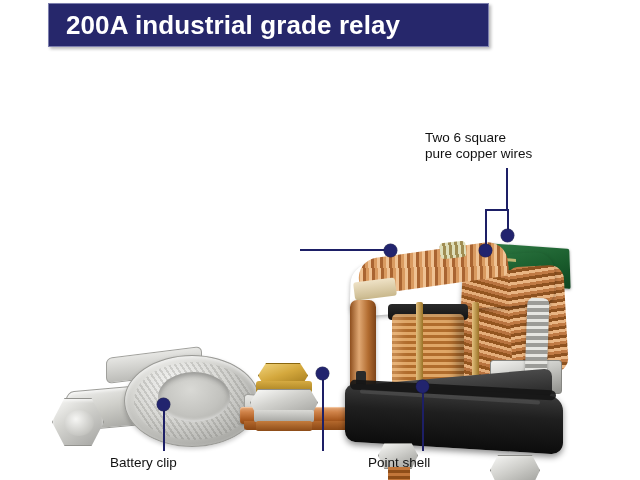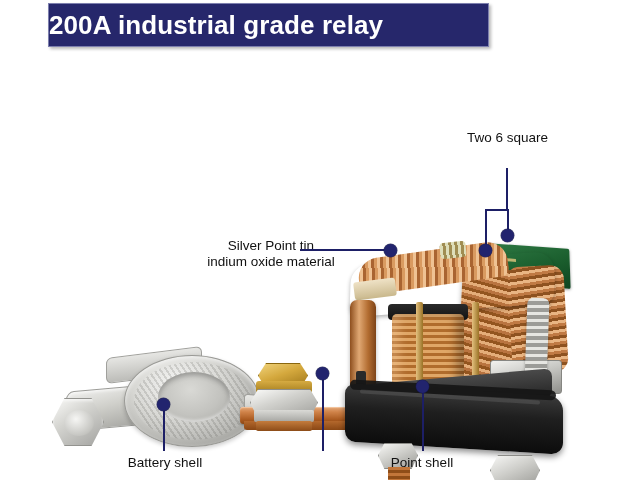--- a/index.html
+++ b/index.html
@@ -13,40 +13,41 @@
   #stage { position:absolute; inset:0; width:640px; height:480px; }
 
   
   .banner {
     position:absolute;
     left:48px; top:3px;
     width:441px; height:44px;
     background:#26276b;
     border:1px solid #7d7fae;
     display:flex; align-items:center;
+    padding-left:17px;
     box-shadow:2px 2px 3px rgba(0,0,0,0.28);
   }
   .banner-title {
     color:#ffffff;
     font-size:26px;
     font-weight:bold;
     letter-spacing:0.1px;
     line-height:1;
     white-space:nowrap;
   }
 
   
   .label {
     position:absolute;
     color:#111111;
     font-size:13.5px;
     line-height:15.5px;
     white-space:nowrap;
   }
-  .label.center { text-align:center; }
+  .label.center { }
 
   
   .leader {
     position:absolute;
     background:#1d1f66;
   }
   .vline { width:2px; }
   .hline { height:2px; }
   .dot {
     position:absolute;
@@ -361,41 +362,38 @@
       <div class="thread"></div>
     </div>
     <div class="mbolt mbolt-right">
       <div class="hex"></div>
 
     </div>
   </div>
 
   <div class="label center" style="left:425px; top:130px; width:165px;">
     <div>Two 6 square</div>
+    <div>pure copper wires</div>
   </div>
 
   <div class="leader vline" style="left:506px; top:168px; height:42px;"></div>
 
   <div class="leader hline" style="left:485px; top:209px; width:24px;"></div>
 
   <div class="leader vline" style="left:485px; top:209px; height:42px;"></div>
 
   <div class="leader vline" style="left:507px; top:209px; height:27px;"></div>
   <div class="dot" style="left:479px; top:244px;"></div>
   <div class="dot" style="left:501px; top:229px;"></div>
 
-  <div class="label center" style="left:173px; top:238px; width:196px;">
-    <div>Silver Point tin</div>
-    <div>indium oxide material</div>
-  </div>
   <div class="leader hline" style="left:300px; top:249px; width:90px;"></div>
   <div class="dot" style="left:384px; top:244px;"></div>
 
   <div class="label center" style="left:110px; top:455px; width:110px;">
-    <div>Battery shell</div>
+    <div>Battery clip</div>
   </div>
   <div class="leader vline" style="left:163px; top:405px; height:46px;"></div>
   <div class="dot" style="left:157px; top:398px;"></div>
 
   <div class="leader vline" style="left:322px; top:374px; height:77px;"></div>
   <div class="dot" style="left:316px; top:367px;"></div>
 
   <div class="label center" style="left:368px; top:455px; width:108px;">
     <div>Point shell</div>
   </div>

